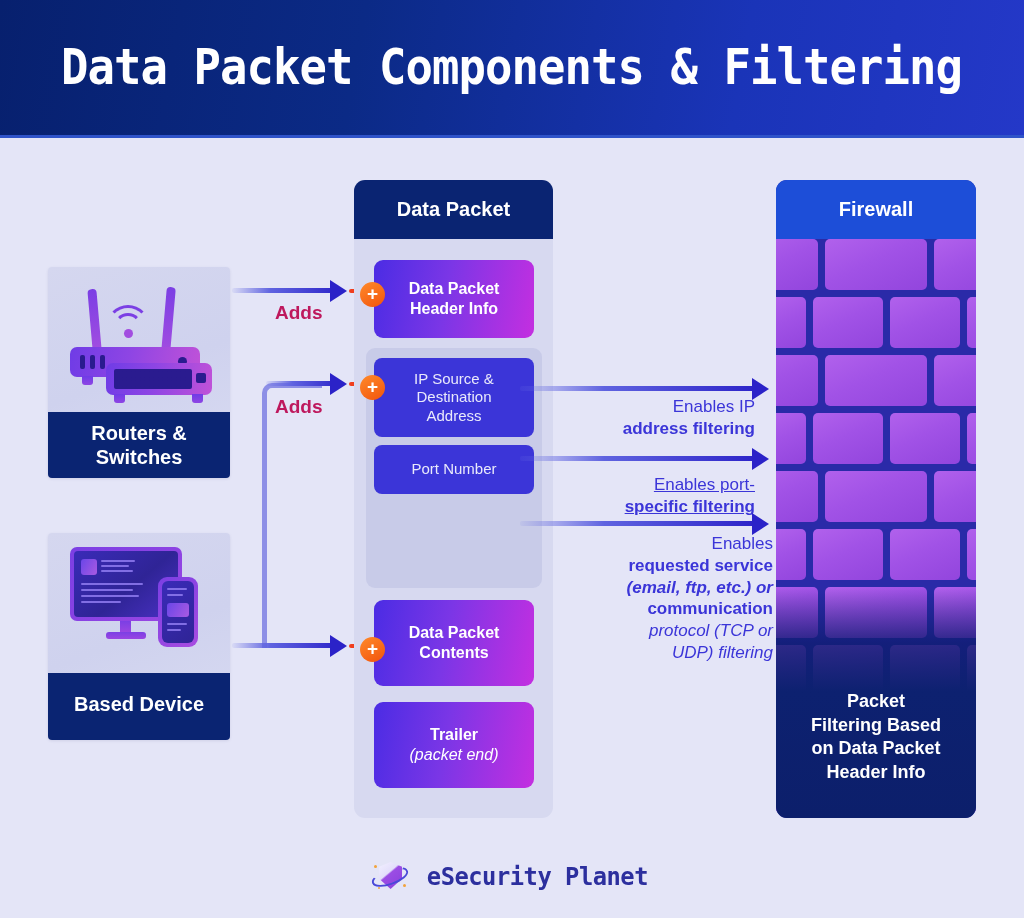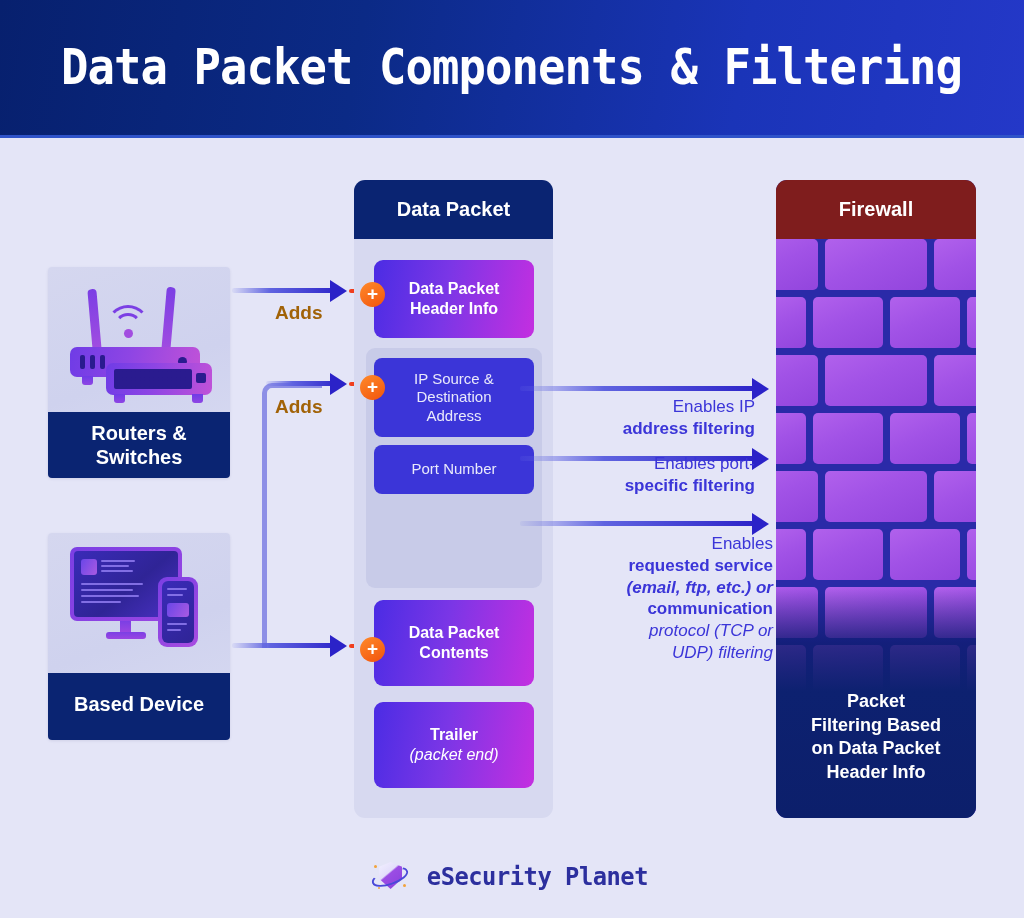--- a/index.html
+++ b/index.html
@@ -110,21 +110,21 @@
   #box-port     { top:265px; height:49px; }
   #box-protocol { top:322px; height:65px; }
 
   
   #firewall {
     position:absolute; left:776px; top:180px; width:200px; height:638px;
     border-radius:11px; overflow:hidden; background:#2a2aa8;
   }
   #fw-header {
     position:absolute; left:0; top:0; width:100%; height:59px;
-    background:#7f1d1d; color:#fff; z-index:4;
+    background:#1d4ed8; color:#fff; z-index:4;
     display:flex; align-items:center; justify-content:center;
     font-size:20px; font-weight:bold;
   }
   #brick-area { position:absolute; left:0; top:59px; width:100%; height:579px; }
   .brick-row { position:absolute; left:0; width:100%; height:58px; }
   .brick {
     position:absolute; top:0; height:51px; border-radius:5px;
     background:linear-gradient(155deg,#b161ec 0%,#a152e6 45%,#9245dd 100%);
   }
   #fw-fade {
@@ -152,21 +152,21 @@
     position:absolute; height:4px; border-radius:2px;
     background:repeating-linear-gradient(90deg,#f03e1e 0 5px,transparent 5px 10px);
   }
   .plus-badge {
     position:absolute; width:25px; height:25px; border-radius:50%;
     background:linear-gradient(150deg,#ff8a2b,#f2540c);
     color:#fff; font-size:19px; font-weight:bold; line-height:23px;
     text-align:center; z-index:6;
   }
   .adds-label {
-    position:absolute; color:#a16207; font-size:19px; font-weight:bold;
+    position:absolute; color:#be185d; font-size:19px; font-weight:bold;
   }
   
   .elbow {
     position:absolute; border-left:5px solid; border-top:5px solid;
     border-color:#8d8fe6; border-top-left-radius:10px;
   }
 
   
   .note {
     position:absolute; text-align:right; color:#3b35d8;
@@ -335,21 +335,21 @@
 
 <div class="arrow-line" style="left:520px; top:386px; width:240px;"></div>
 <div class="arrow-head" style="left:752px; top:378px;"></div>
 <div class="note" style="left:540px; top:396px; width:215px;">
   <div><span class="reg">Enables IP</span></div>
   <div><span>address filtering</span></div>
 </div>
 
 <div class="arrow-line" style="left:520px; top:456px; width:240px;"></div>
 <div class="arrow-head" style="left:752px; top:448px;"></div>
-<div class="note" style="left:540px; top:453px; width:215px;">
+<div class="note" style="left:540px; top:474px; width:215px;text-decoration:underline;">
   <div><span class="reg">Enables port-</span></div>
   <div><span>specific filtering</span></div>
 </div>
 
 <div class="arrow-line" style="left:520px; top:521px; width:240px;"></div>
 <div class="arrow-head" style="left:752px; top:513px;"></div>
 <div class="note" style="left:548px; top:533px; width:225px;">
   <div><span class="reg">Enables</span></div>
   <div><span>requested service</span></div>
   <div><span class="it">(email, ftp, etc.) or</span></div>

